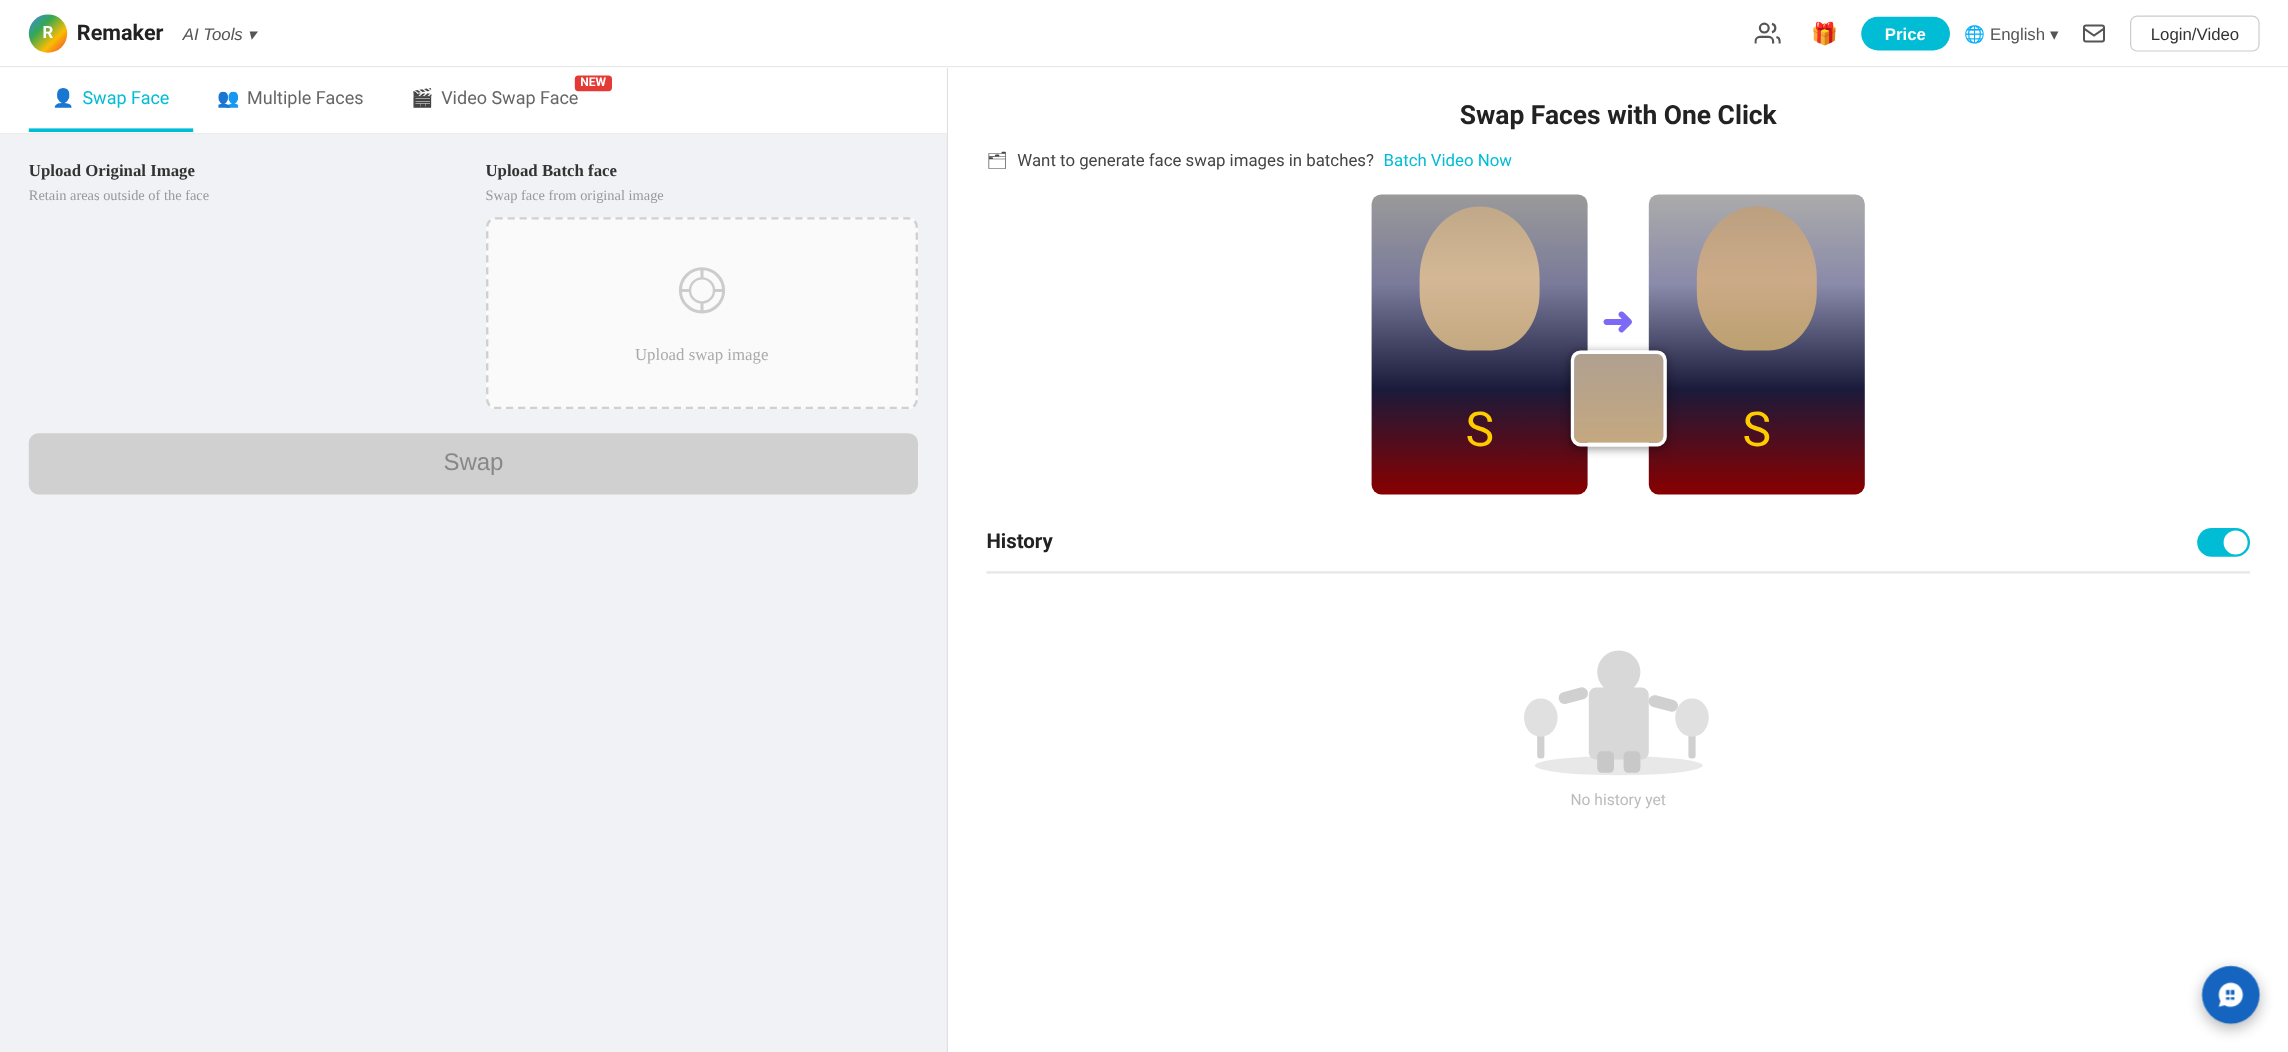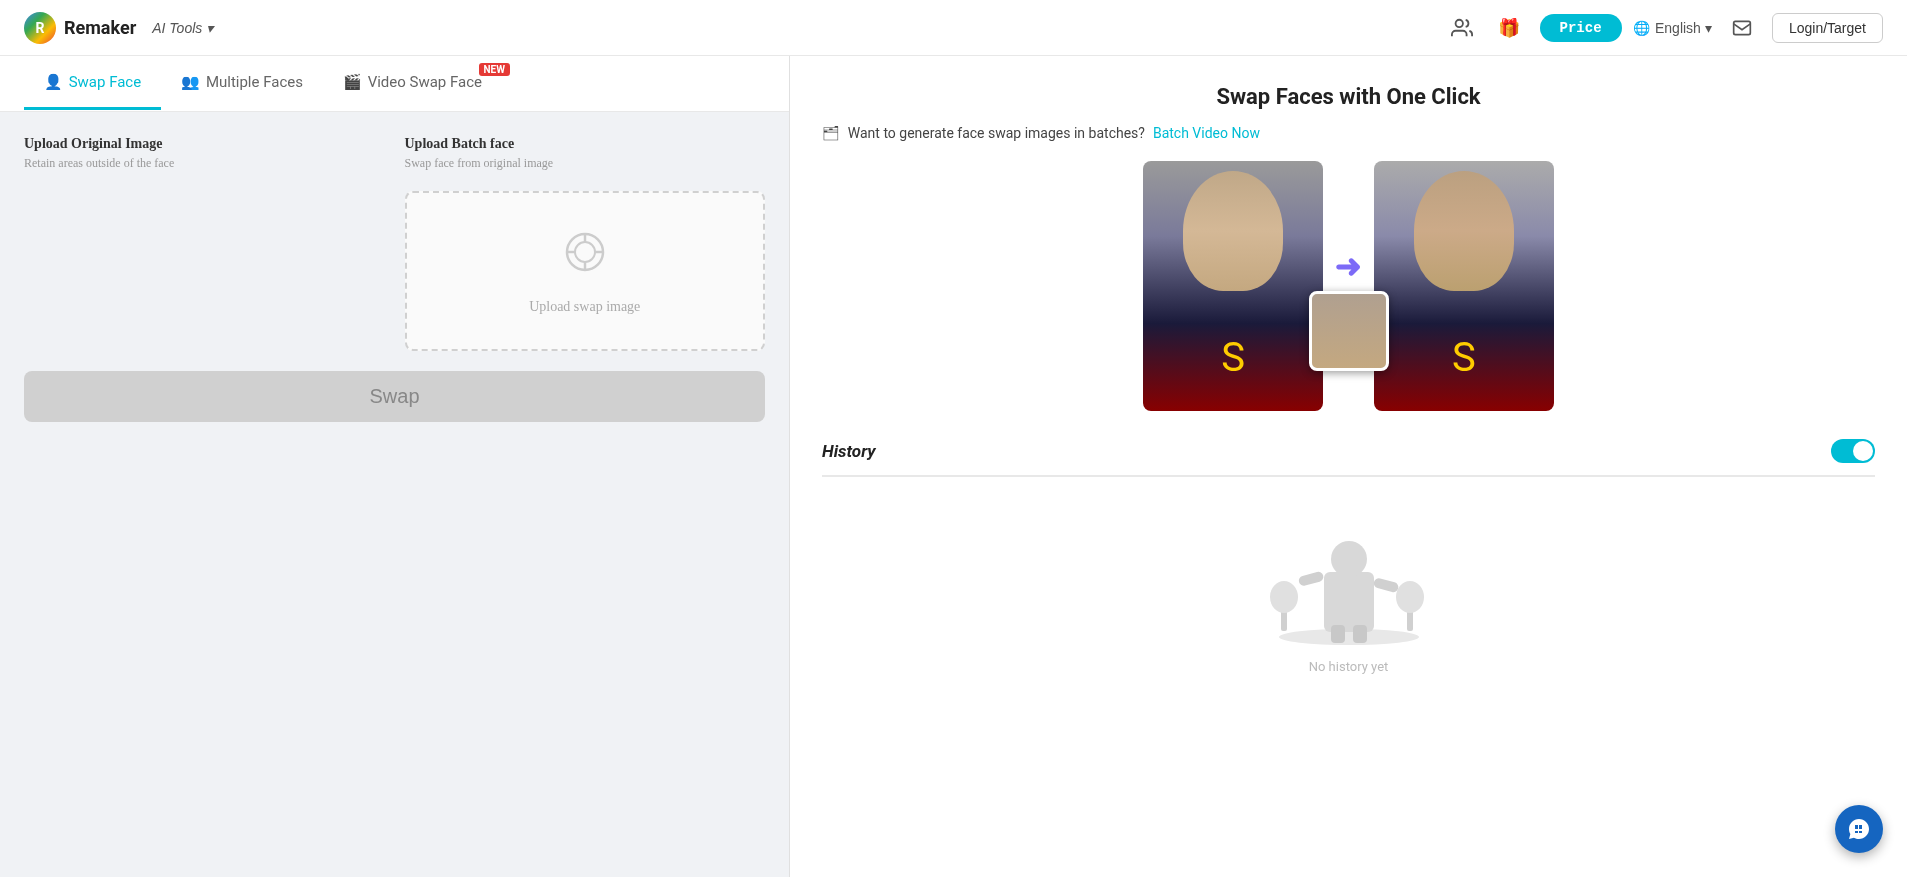--- a/index.html
+++ b/index.html
@@ -52,21 +52,20 @@
       font-size: 18px;
     }
     .gift-icon-btn {
       color: #e04040;
     }
     .price-btn {
       background: #00bcd4; color: white;
       border: none; border-radius: 20px;
       padding: 6px 20px; font-size: 14px; font-weight: 600;
       cursor: pointer;
-      font-family: Liberation Mono, monospace;
     }
     .lang-btn {
       display: flex; align-items: center; gap: 4px;
       background: none; border: none; cursor: pointer;
       color: #555; font-size: 14px;
     }
     .login-btn {
       background: none; border: 1px solid #ccc;
       border-radius: 6px; padding: 6px 16px;
       font-size: 14px; cursor: pointer; color: #333;
@@ -139,21 +138,21 @@
     }
     .upload-label {
       font-size: 14px;
       font-weight: 600;
       color: #333;
       margin-bottom: 4px;
     }
     .upload-sublabel {
       font-size: 12px;
       color: #999;
-      margin-bottom: 20px;
+      margin-bottom: 10px;
     }
     .upload-box {
       border: 2px dashed #d0d0d0;
       border-radius: 8px;
       background: #fafafa;
       height: 160px;
       display: flex;
       flex-direction: column;
       align-items: center;
       justify-content: center;
@@ -217,21 +216,20 @@
     }
 
     
     .history-header {
       display: flex;
       align-items: center;
       justify-content: space-between;
       border-bottom: 2px solid #e8e8e8;
       padding-bottom: 12px;
       margin-bottom: 20px;
-      font-style: italic;
     }
     .history-title {
       font-size: 17px;
       font-weight: 700;
       color: #222;
     }
     .toggle {
       width: 44px; height: 24px;
       background: #00bcd4;
       border-radius: 12px;
@@ -305,21 +303,21 @@
       <span>🌐</span>
       <span>English</span>
       <span>▾</span>
     </button>
     <button class="icon-btn">
       <svg width="20" height="20" viewBox="0 0 24 24" fill="none" stroke="#555" stroke-width="2">
         <rect x="2" y="4" width="20" height="16" rx="2"></rect>
         <path d="m2 7 10 7 10-7"></path>
       </svg>
     </button>
-    <button class="login-btn">Login/Target</button>
+    <button class="login-btn">Login/Video</button>
   </div>
 </header>
 
 <div class="main-layout">
 
   <div class="left-panel">
 
     <div class="tabs">
       <div class="tab active">
         <span>👤</span>

